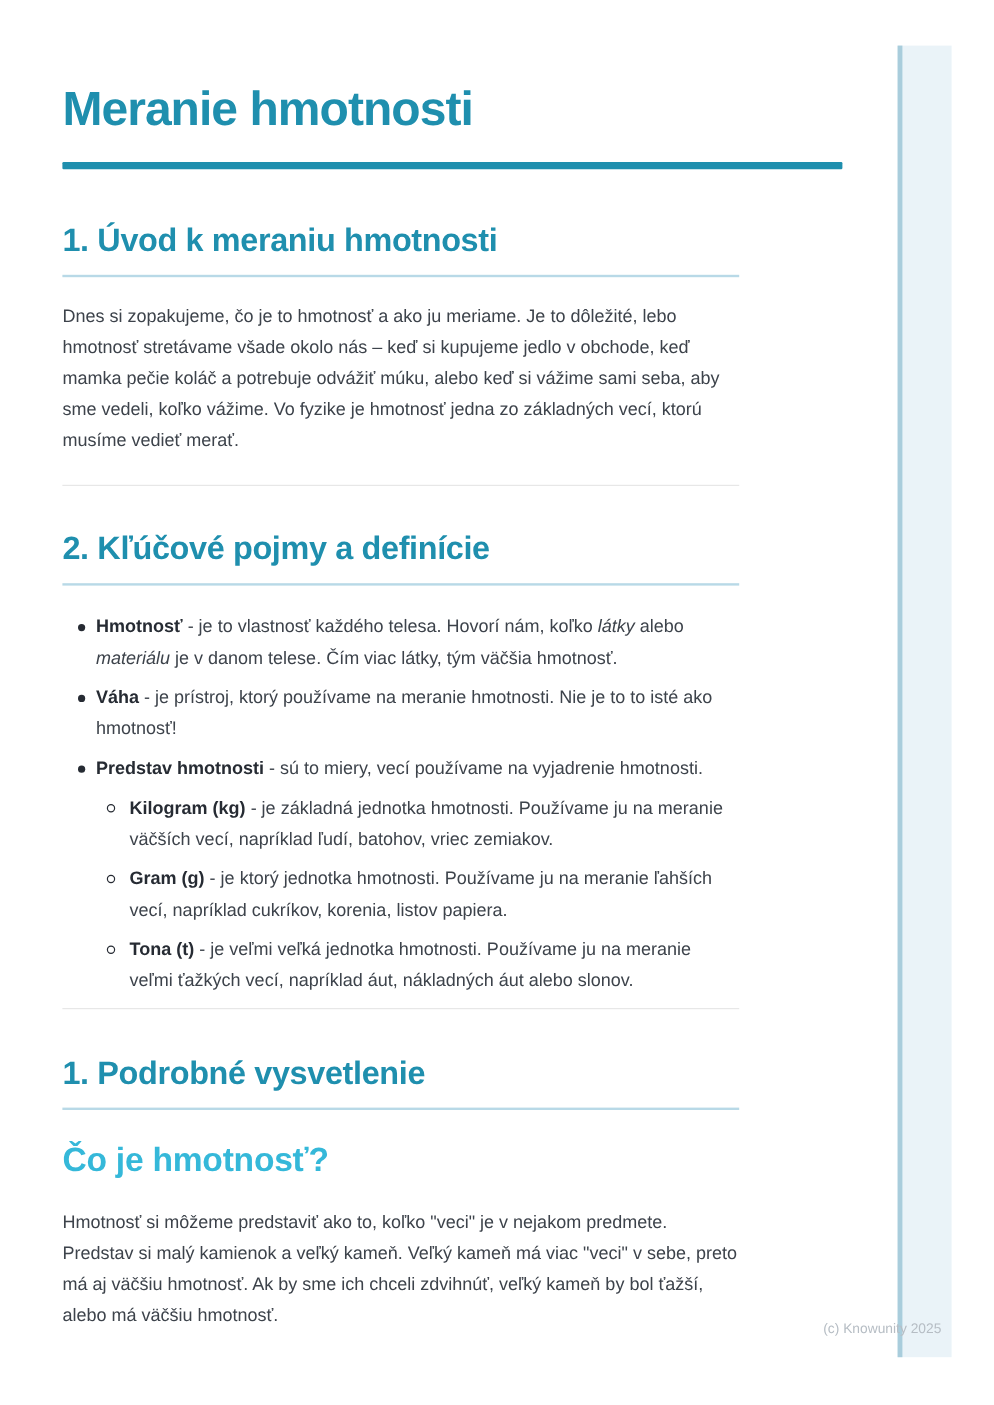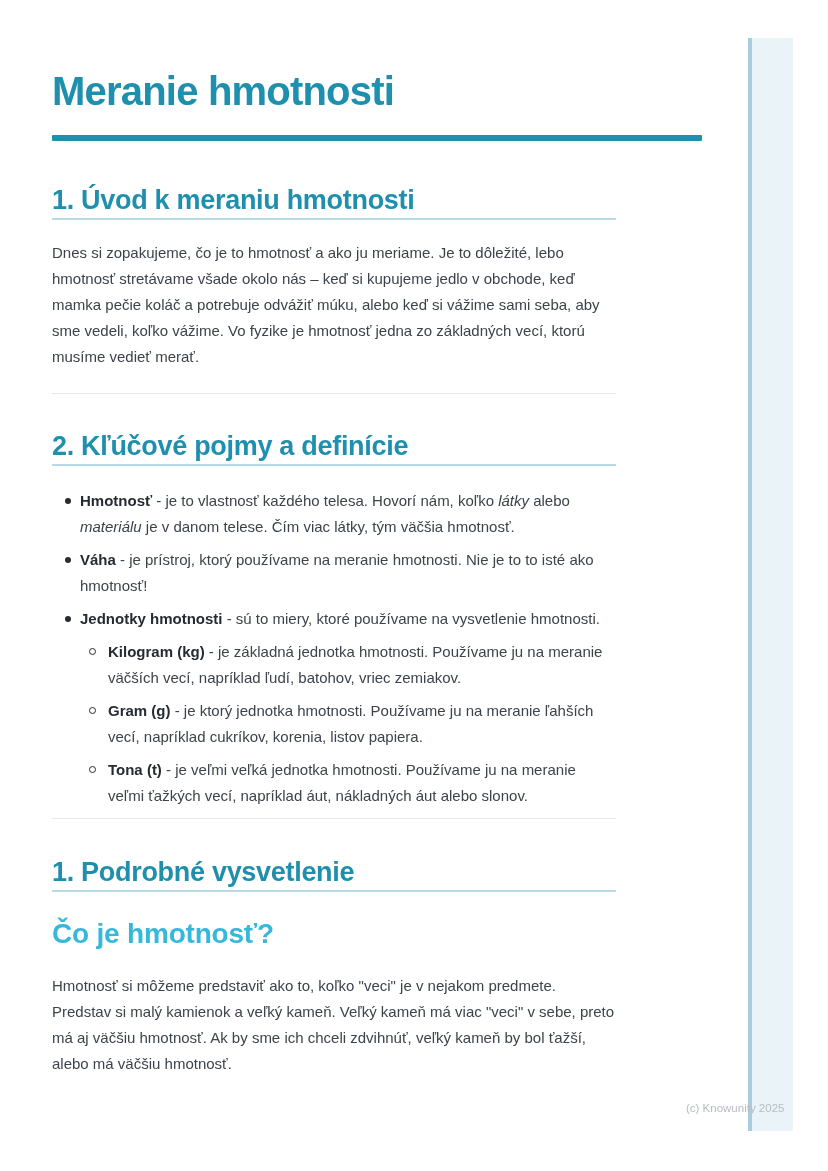--- a/index.html
+++ b/index.html
@@ -13,21 +13,21 @@
   h1.doc-title {
     margin:0; font-size:40px; line-height:42px; font-weight:bold;
     letter-spacing:-0.8px; color:var(--accent);
   }
   .title-rule { margin-top:23px; width:650px; height:6px; background:var(--accent); border-radius:1px; }
 
   h2.sec {
     margin:44px 0 0 0; width:564px; box-sizing:border-box;
     font-size:27px; line-height:30px; font-weight:bold; letter-spacing:-0.3px;
     color:var(--accent);
-    padding-bottom:3px; border-bottom:2px solid var(--underline);
+    padding-bottom:14px; border-bottom:2px solid var(--underline);
   }
   h2.sec.s2 { margin-top:37px; }
   h2.sec.s3 { margin-top:38px; }
 
   p.body-text {
     margin:20px 0 0 0; width:564px;
     font-size:15px; line-height:26px; color:var(--text);
   }
   p.body-text.last { margin-top:26px; }
 
@@ -83,21 +83,21 @@
 
   <h2 class="sec s1">1. Úvod k meraniu hmotnosti</h2>
   <p class="body-text">Dnes si zopakujeme, čo je to hmotnosť a ako ju meriame. Je to dôležité, lebo hmotnosť stretávame všade okolo nás – keď si kupujeme jedlo v obchode, keď mamka pečie koláč a potrebuje odvážiť múku, alebo keď si vážime sami seba, aby sme vedeli, koľko vážime. Vo fyzike je hmotnosť jedna zo základných vecí, ktorú musíme vedieť merať.</p>
 
   <hr class="divider d1">
 
   <h2 class="sec s2">2. Kľúčové pojmy a definície</h2>
   <ul class="terms" id="terms-list">
       <li class="l1"><span class="marker1"></span><strong>Hmotnosť</strong><span> - je to vlastnosť každého telesa. Hovorí nám, koľko </span><em>látky</em><span> alebo </span><em>materiálu</em><span> je v danom telese. Čím viac látky, tým väčšia hmotnosť.</span></li>
       <li class="l1"><span class="marker1"></span><strong>Váha</strong><span> - je prístroj, ktorý používame na meranie hmotnosti. Nie je to to isté ako hmotnosť!</span></li>
-      <li class="l1"><span class="marker1"></span><strong>Jednotky hmotnosti</strong><span> - sú to miery, ktoré používame na vysvetlenie hmotnosti.</span><ul class="inner">
+      <li class="l1"><span class="marker1"></span><strong>Predstav hmotnosti</strong><span> - sú to miery, vecí používame na vyjadrenie hmotnosti.</span><ul class="inner">
           <li class="l2"><span class="marker2"></span><strong>Kilogram (kg)</strong><span> - je základná jednotka hmotnosti. Používame ju na meranie väčších vecí, napríklad ľudí, batohov, vriec zemiakov.</span></li>
           <li class="l2"><span class="marker2"></span><strong>Gram (g)</strong><span> - je ktorý jednotka hmotnosti. Používame ju na meranie ľahších vecí, napríklad cukríkov, korenia, listov papiera.</span></li>
           <li class="l2"><span class="marker2"></span><strong>Tona (t)</strong><span> - je veľmi veľká jednotka hmotnosti. Používame ju na meranie veľmi ťažkých vecí, napríklad áut, nákladných áut alebo slonov.</span></li>
         </ul></li>
     </ul>
 
   <hr class="divider d2">
 
   <h2 class="sec s3">1. Podrobné vysvetlenie</h2>
   <h3 class="subsec">Čo je hmotnosť?</h3>

